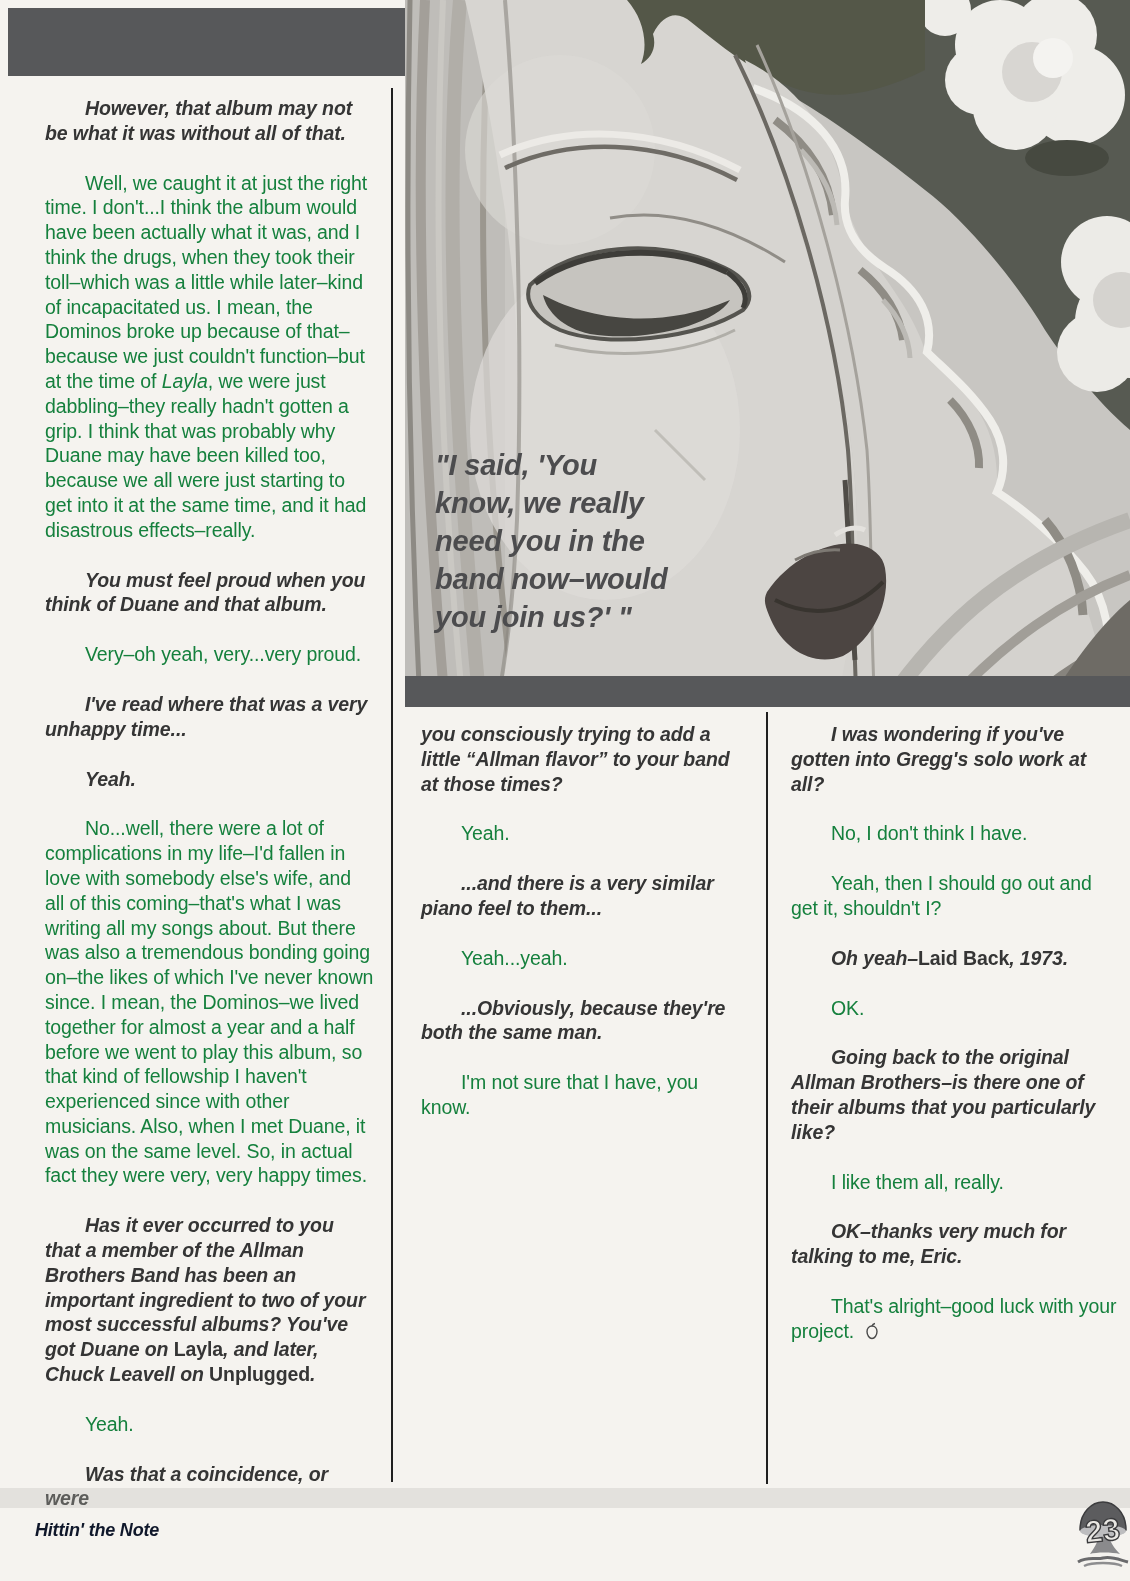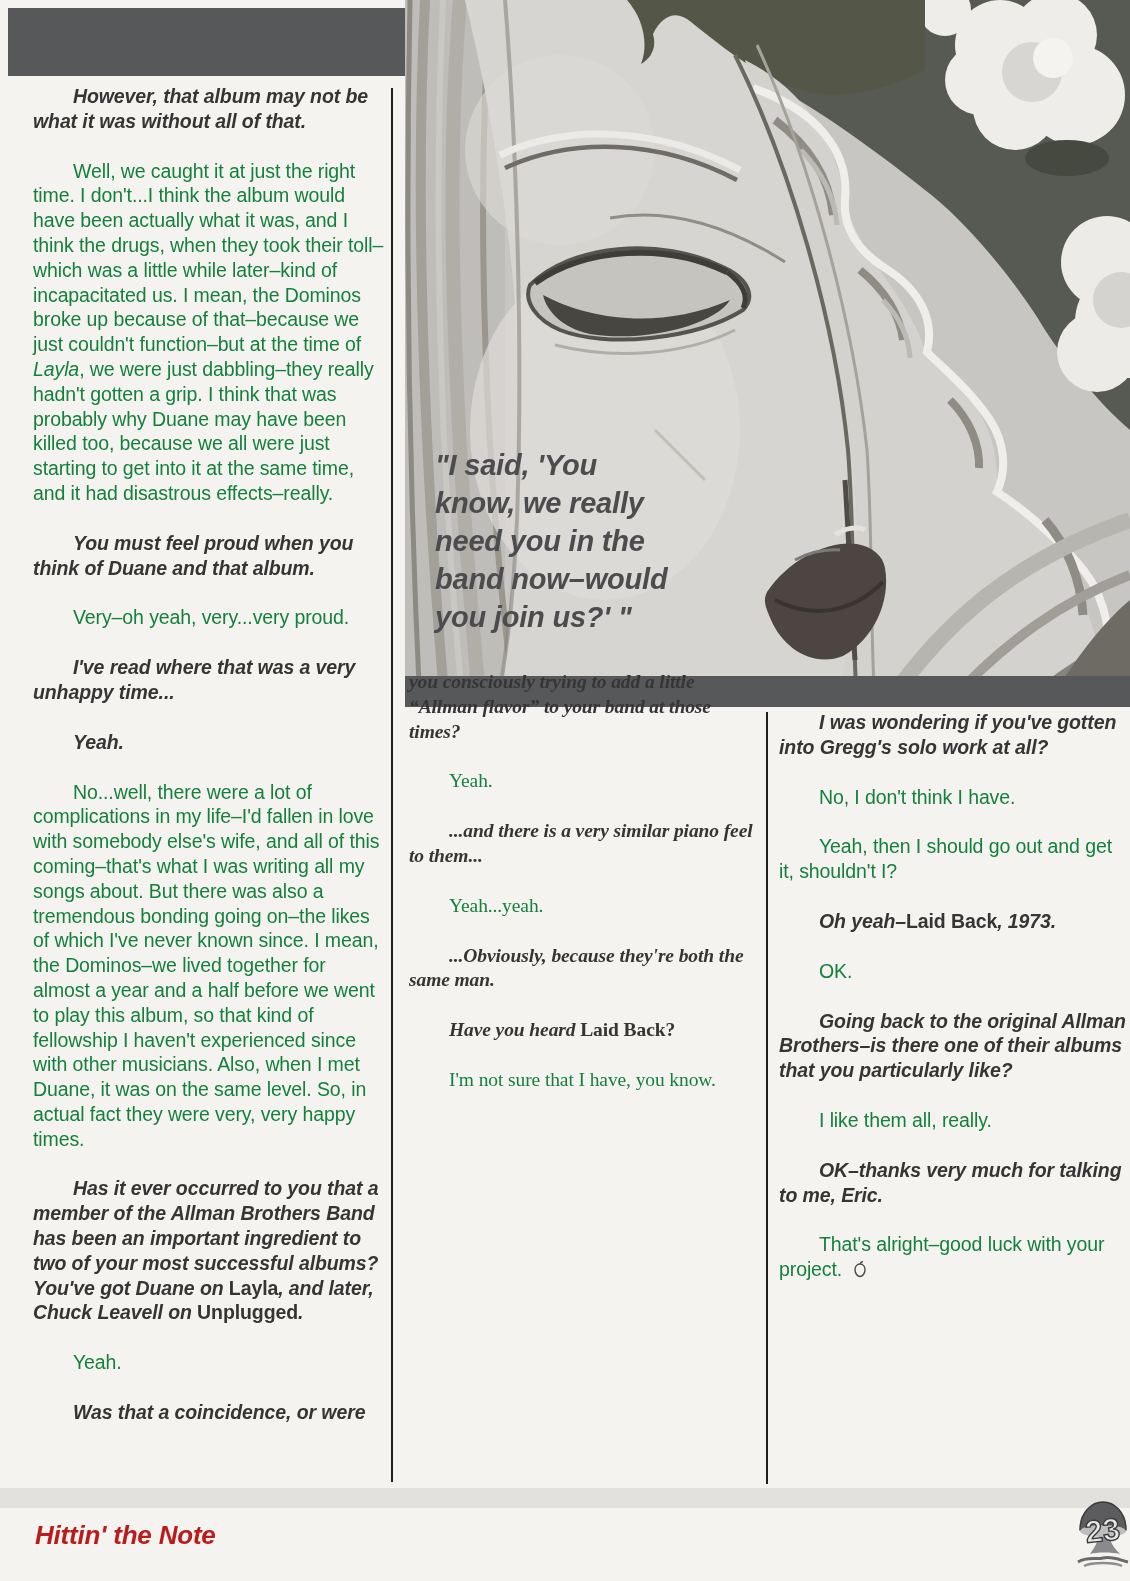--- a/index.html
+++ b/index.html
@@ -14,33 +14,33 @@
   .pullquote{
     position:absolute;left:30px;top:446px;width:320px;
     font-size:29px;line-height:38px;font-weight:bold;font-style:italic;
     color:#4c4c4e;white-space:pre-line;letter-spacing:-0.2px;
   }
   .rule{position:absolute;width:2px;background:#1f1f1f;}
   .rule-left{left:391px;top:88px;height:1394px;}
   .rule-right{left:766px;top:712px;height:772px;}
   .col{position:absolute;font-size:19.5px;line-height:24.8px;letter-spacing:-0.1px;}
   .col-left{left:33px;top:84px;width:353px;}
-  .col-mid{left:409px;top:670px;width:347px;font-family:Liberation Serif, serif;}
+  .col-mid{left:409px;top:710px;width:347px;}
   .col-right{left:779px;top:710px;width:351px;}
-  .col p{margin:0;text-indent:40px;}
+  .col p{margin:12px;text-indent:40px;}
   .col p + p{margin-top:25px;}
   .col p.noindent{text-indent:0;}
   .q{font-weight:bold;font-style:italic;color:#353535;}
   .a{color:#15803d;}
   .q .title{font-style:normal;}
   .a .italic{font-style:italic;}
   .end-mark svg{vertical-align:-3px;margin-left:10px;}
   .ghost-band{position:absolute;left:0;top:1488px;width:1130px;height:20px;background:rgba(186,184,179,0.30);}
   .footer-title{
-    position:absolute;left:35px;top:1520px;font-size:26px;font-weight:bold;font-style:italic;color:#b91c1c;
+    position:absolute;left:35px;top:1520px;font-size:18px;font-weight:bold;font-style:italic;color:#0f172a;
     letter-spacing:-0.2px;
   }
   .page-badge{position:absolute;left:1076px;top:1496px;width:54px;height:78px;}
 </style>
 </head>
 <body>
 
 <div class="page">
 
   <div class="top-bar"></div>
@@ -144,21 +144,20 @@
       <p class="q"><span>Has it ever occurred to you that a member of the Allman Brothers Band has been an important ingredient to two of your most successful albums?  You've got Duane on </span><span class="title">Layla</span><span>, and later, Chuck Leavell on </span><span class="title">Unplugged</span><span>.</span></p>
       <p class="a"><span>Yeah.</span></p>
       <p class="q"><span>Was that a coincidence, or were</span></p>
     </div>
   <div class="col col-mid">
       <p class="q noindent"><span>you consciously trying to add a little “Allman flavor” to your band at those times?</span></p>
       <p class="a"><span>Yeah.</span></p>
       <p class="q"><span>...and there is a very similar piano feel to them...</span></p>
       <p class="a"><span>Yeah...yeah.</span></p>
       <p class="q"><span>...Obviously, because they're both the same man.</span></p>
-      <p class="q"><span>Have you heard </span><span class="title">Laid Back?</span></p>
       <p class="a"><span>I'm not sure that I have, you know.</span></p>
     </div>
   <div class="col col-right">
       <p class="q"><span>I was wondering if you've gotten into Gregg's solo work at all?</span></p>
       <p class="a"><span>No, I don't think I have.</span></p>
       <p class="a"><span>Yeah, then I should go out and get it, shouldn't I?</span></p>
       <p class="q"><span>Oh yeah–</span><span class="title">Laid Back</span><span>, 1973.</span></p>
       <p class="a"><span>OK.</span></p>
       <p class="q"><span>Going back to the original Allman Brothers–is there one of their albums that you particularly like?</span></p>
       <p class="a"><span>I like them all, really.</span></p>

